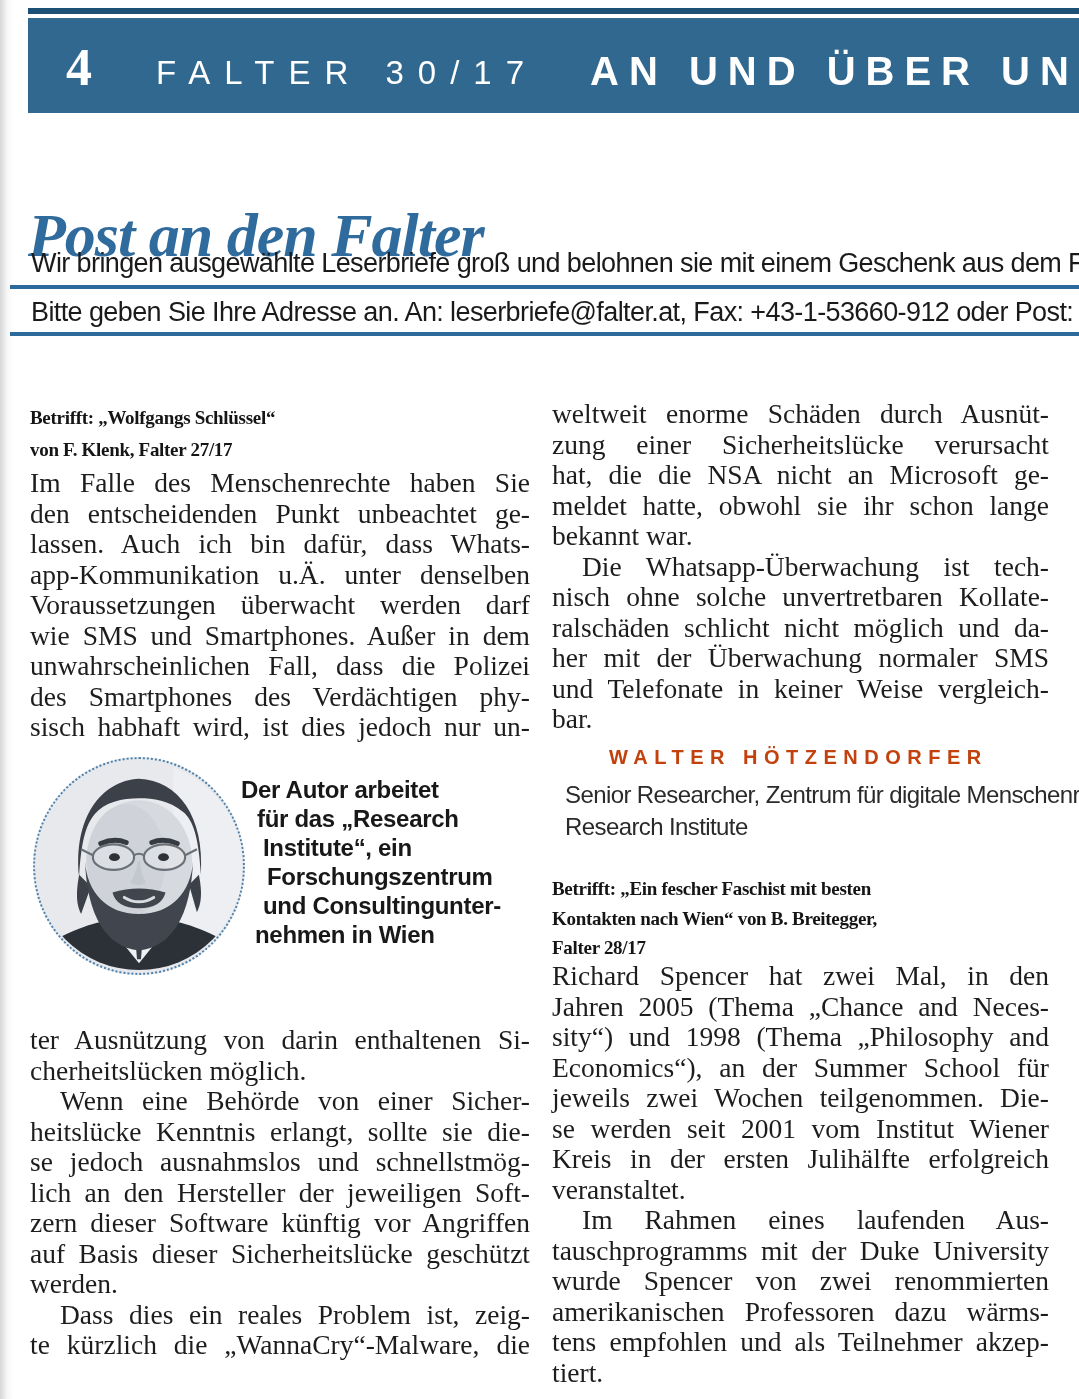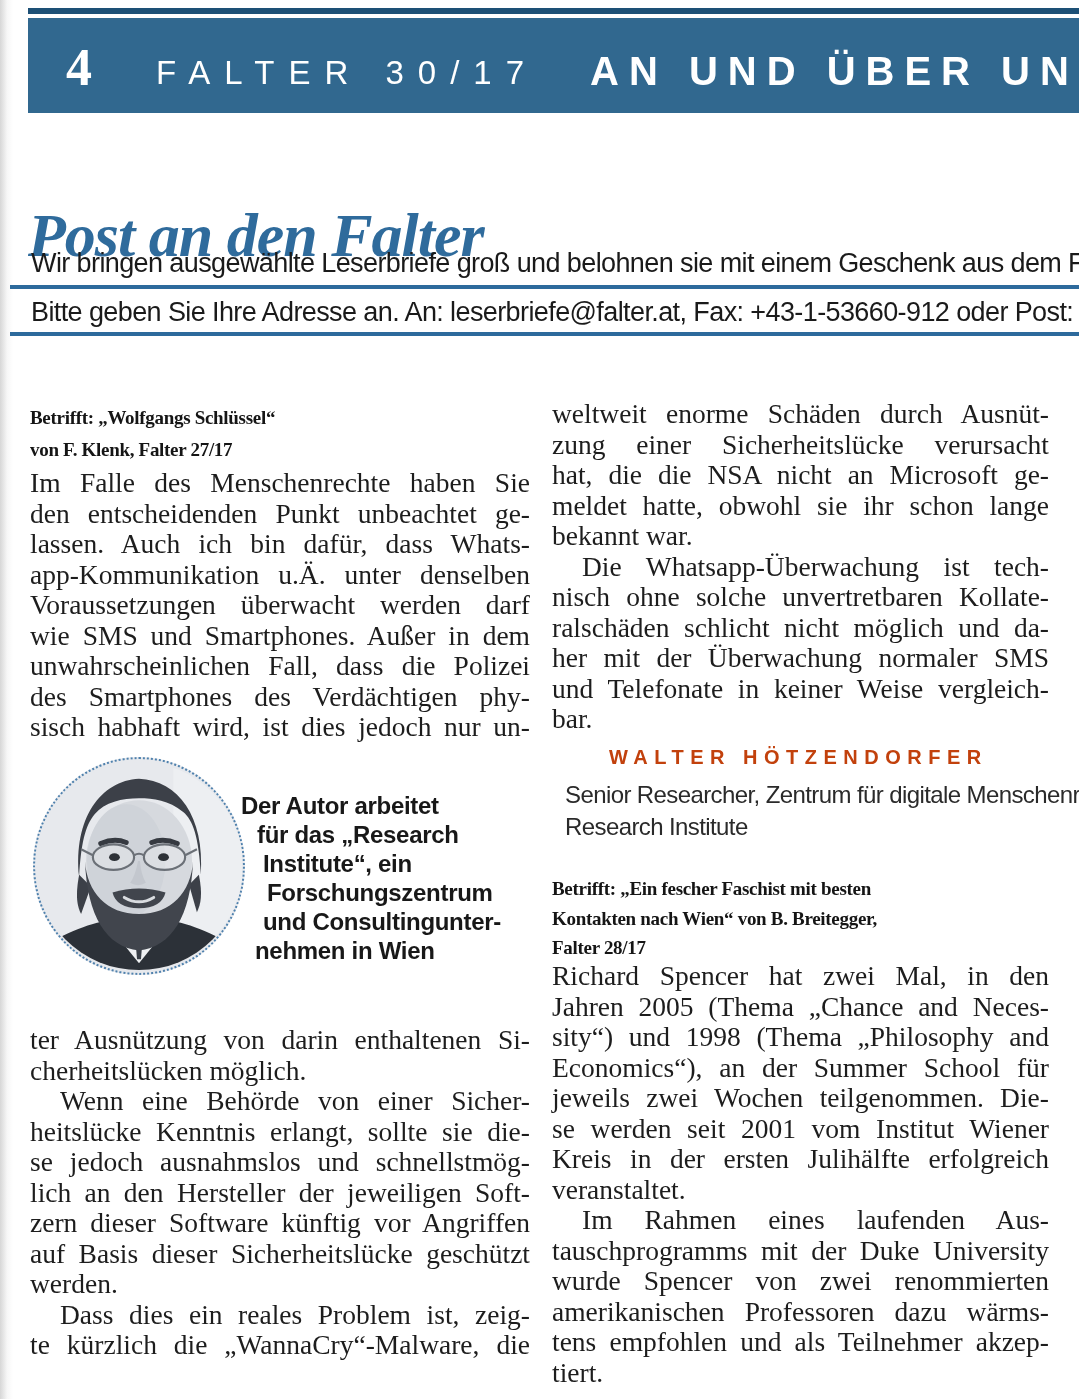--- a/index.html
+++ b/index.html
@@ -67,21 +67,21 @@
   .bl.pl  { text-align-last:left; }
   .bl.ind { text-indent:30px; }
   
   .photo-wrap {
     position:absolute; left:33px; top:757px; width:212px; height:218px;
     border:2px dotted #4f81ad; border-radius:50%; box-sizing:border-box;
     overflow:hidden; background:#e7e9ed;
   }
   .photo-wrap svg { display:block; width:100%; height:100%; }
   .caption {
-    position:absolute; left:241px; top:775px; width:290px;margin-top:16px;
+    position:absolute; left:241px; top:775px; width:290px;
   }
   .cap-line {
     font-weight:bold; font-size:24px; line-height:29px; color:#181818;
     white-space:nowrap; letter-spacing:-0.3px;
   }
   
   .author-name {
     position:absolute; left:565px; top:746px;
     font-weight:bold; font-size:20px; letter-spacing:6.5px; color:#c2410c;
     white-space:nowrap;

